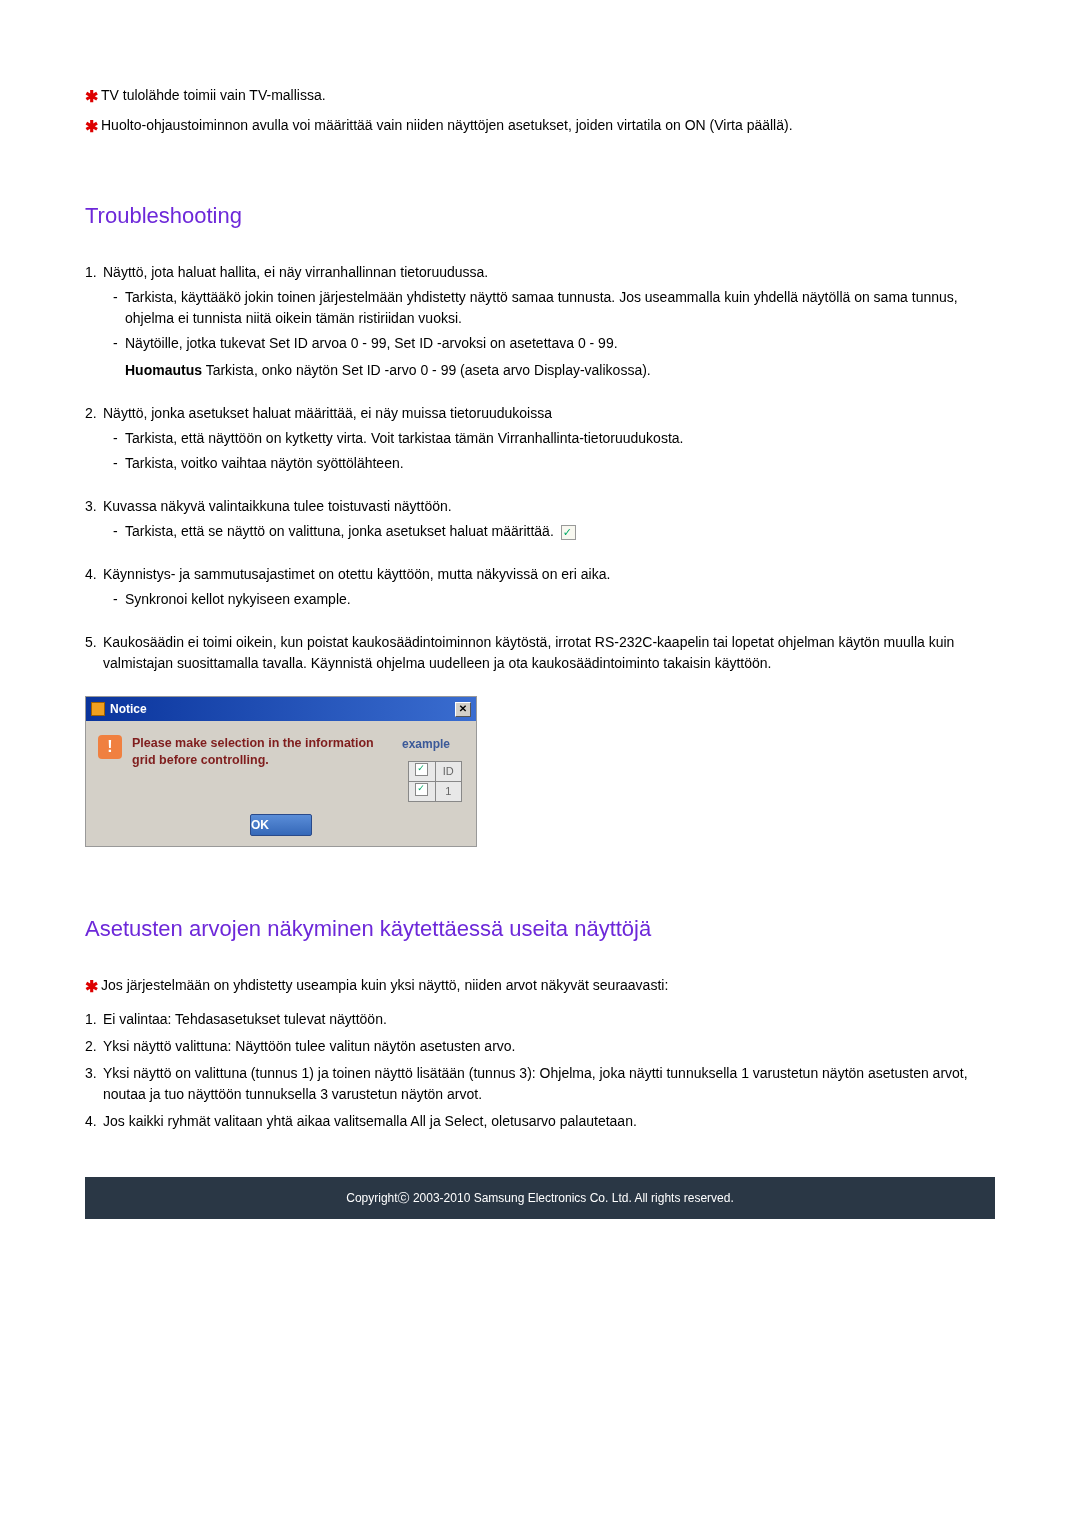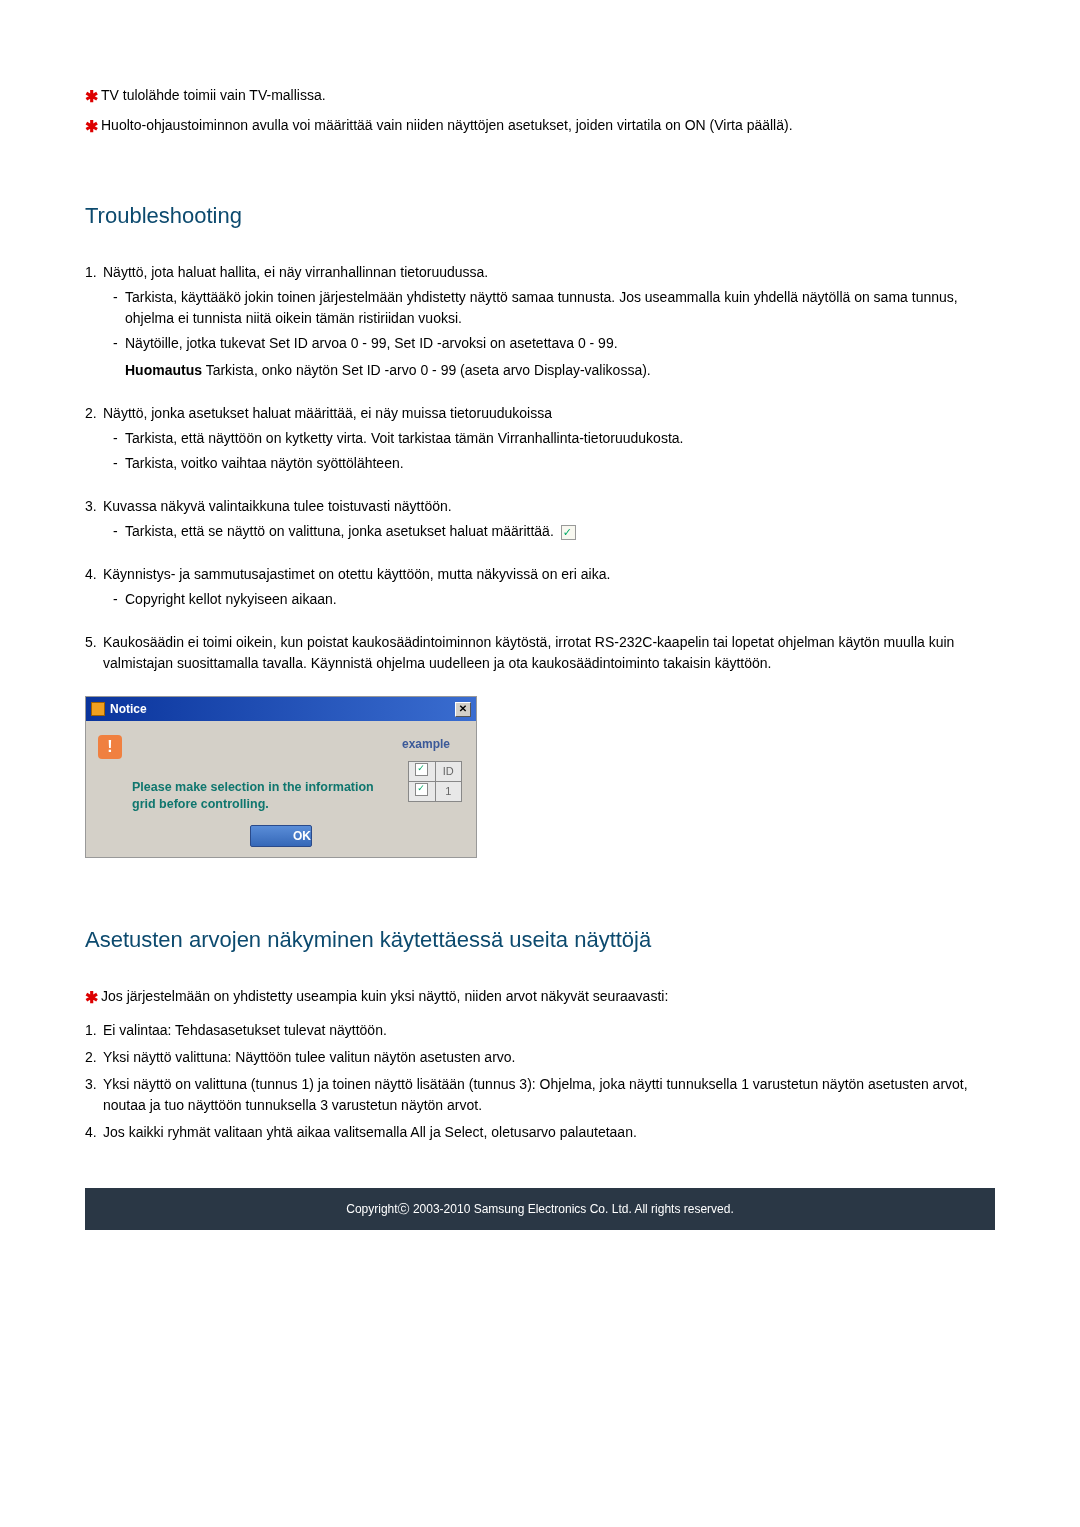--- a/index.html
+++ b/index.html
@@ -31,21 +31,21 @@
       display: flex;
       margin-bottom: 6px;
     }
     .note-text {
       flex: 1;
     }
     h2 {
       font-family: Verdana, Arial, sans-serif;
       font-weight: normal;
       font-size: 22px;
-      color: #0c4a6e;
+      color: #6d28d9;
       margin-top: 65px;
       margin-bottom: 30px;
     }
     .section1 h2 {
       margin-top: 60px;
     }
     ol.numbered {
       list-style: none;
       counter-reset: item;
     }
@@ -151,26 +151,25 @@
       border-radius: 4px;
       display: flex;
       align-items: center;
       justify-content: center;
       color: #fff;
       font-weight: bold;
       font-size: 16px;
       flex-shrink: 0;
     }
     .dialog-msg {
-      color: #0f766e;
+      color: #7f1d1d;
       font-weight: bold;
       font-size: 12.5px;
       line-height: 1.35;
       flex: 1;
-      margin-top: 44px;
     }
     .example-box {
       flex-shrink: 0;
       width: 62px;
     }
     .example-label {
       color: #3b5998;
       font-weight: bold;
       text-align: left;
       font-size: 12px;
@@ -193,21 +192,21 @@
     .ok-btn {
       display: block;
       margin: 4px auto 10px auto;
       width: 62px;
       height: 22px;
       background: linear-gradient(#5a8dd8, #3568b8);
       color: #fff;
       font-weight: bold;
       border: 1px solid #2a4a8a;
       font-size: 12px;
-      text-align: right;
+      text-align: left;
       line-height: 20px;
       border-radius: 2px;
     }
     .mini-check {
       display: inline-block;
       width: 13px;
       height: 13px;
       background: #fff;
       border: 1px solid #888;
       position: relative;
@@ -273,21 +272,21 @@
     </li>
     <li>
       <span>Kuvassa näkyvä valintaikkuna tulee toistuvasti näyttöön.</span>
       <div class="sub">
         <span>Tarkista, että se näyttö on valittuna, jonka asetukset haluat määrittää.</span>
         <span class="checkbox-icon"></span>
       </div>
     </li>
     <li>
       <span>Käynnistys- ja sammutusajastimet on otettu käyttöön, mutta näkyvissä on eri aika.</span>
-      <div class="sub">Copyright kellot nykyiseen aikaan.</div>
+      <div class="sub">Synkronoi kellot nykyiseen example.</div>
     </li>
     <li>
       <span>Kaukosäädin ei toimi oikein, kun poistat kaukosäädintoiminnon käytöstä, irrotat RS-232C-kaapelin tai lopetat ohjelman käytön muulla kuin valmistajan suosittamalla tavalla. Käynnistä ohjelma uudelleen ja ota kaukosäädintoiminto takaisin käyttöön.</span>
     </li>
   </ol>
 
   <div class="notice-wrap">
     <div class="notice-dialog">
       <div class="titlebar">
         <div class="titlebar-left">

